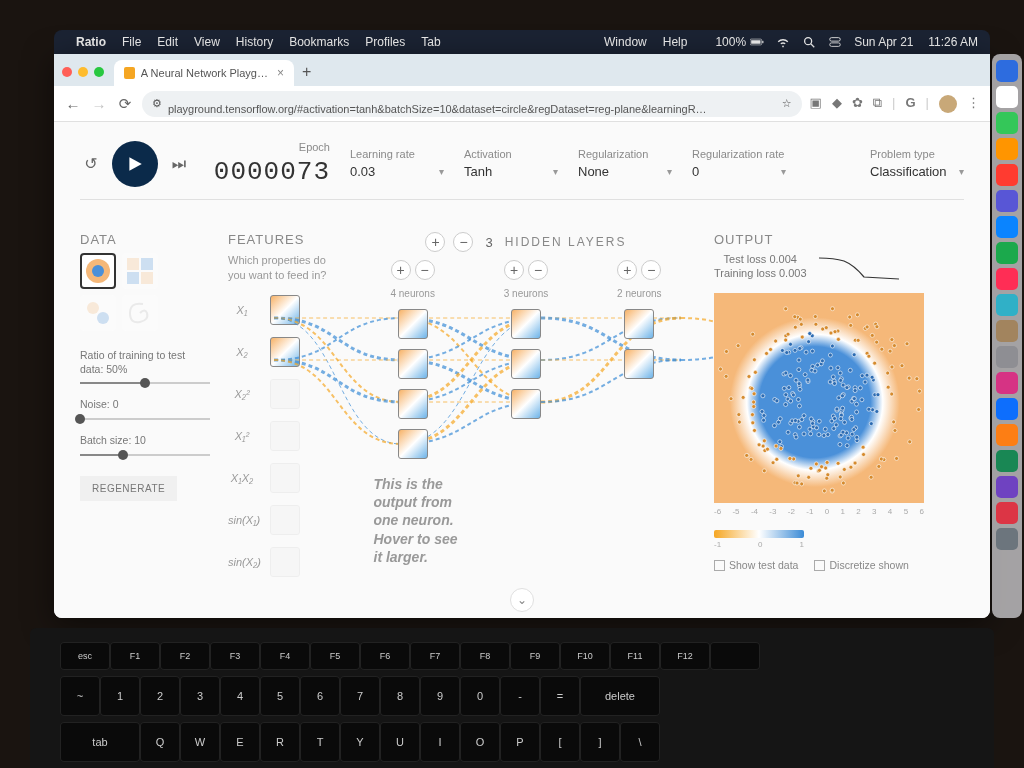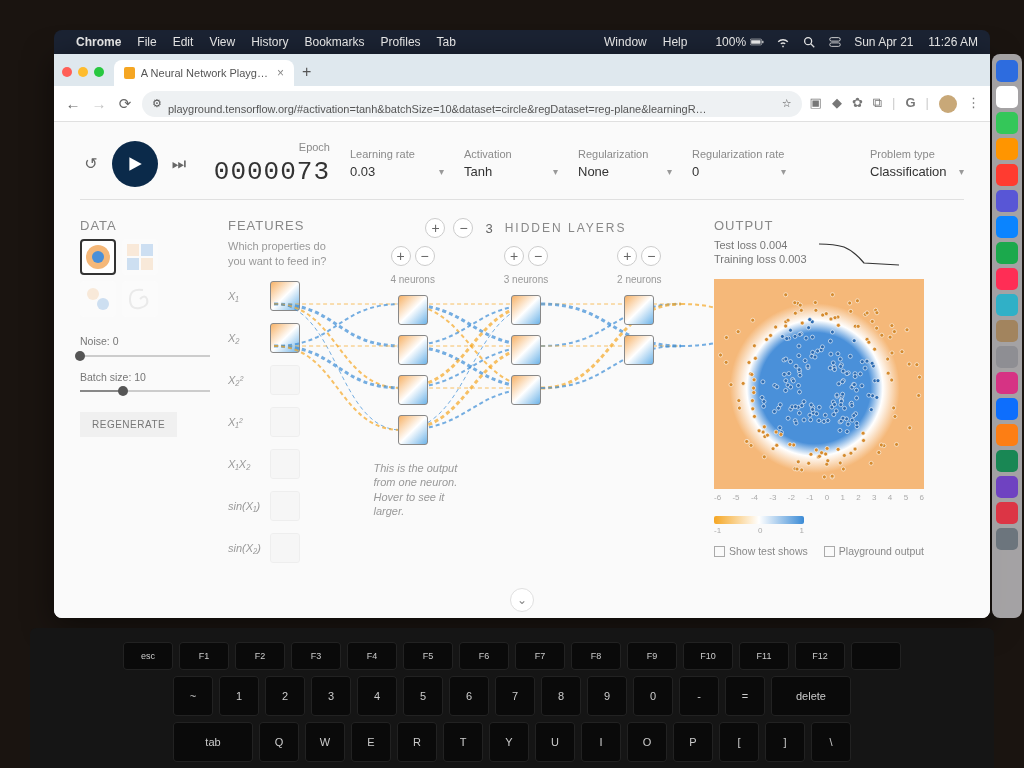--- a/index.html
+++ b/index.html
@@ -139,21 +139,21 @@
   .ctrl-label { font-size:11px; color:var(--ink-light); }
   .ctrl-value { font-size:13px; color:#333; display:flex; align-items:center; justify-content:space-between;}
   .ctrl-value .chev { color:#999; font-size:10px;}
   .epoch-value { font-family:"Courier New",monospace; font-size:26px; letter-spacing:1px; color:#333;}
 
   
   .body {
     display:grid;
     grid-template-columns: 130px 110px 1fr 250px;
     gap:18px;
-    margin-top:18px;
+    margin-top:32px;
   }
   .sect-title { font-size:13px; letter-spacing:1px; color:#888; font-weight:400; margin-bottom:6px;}
   .sect-sub { font-size:11px; color:#999; line-height:1.4; margin-bottom:10px;}
 
   
   .dataset-grid { display:grid; grid-template-columns:repeat(2,36px); gap:6px; margin-bottom:18px;}
   .dataset {
     width:36px;height:36px;border:2px solid transparent;border-radius:4px;
     display:flex;align-items:center;justify-content:center;
     background:#fff;
@@ -169,21 +169,21 @@
   .slider .fill { position:absolute; left:0; top:0; height:100%; background:#888;}
   .slider .thumb { position:absolute; top:50%; width:10px;height:10px;border-radius:50%;background:#555;transform:translate(-50%,-50%);}
   .regen {
     margin-top:6px;
     background:#f0f0f0; border:none;
     padding:7px 12px;
     font-size:10px; letter-spacing:.5px; color:#777;
   }
 
   
-  .feat-row { display:flex; align-items:center; gap:14px; margin-bottom:10px; height:32px;}
+  .feat-row { display:flex; align-items:center; gap:14px; margin-bottom:10px; height:32px;text-align:center;}
   .feat-label { font-size:11px; color:#999; width:28px; font-style:italic;}
   .node {
     width:30px;height:30px;border:1px solid #888;border-radius:3px;
     background:linear-gradient(135deg,#f7b267 0%,#fff 50%,#6db3e8 100%);
   }
   .node.faint { opacity:.25; border-color:#ccc; background:#eee;}
 
   
   .network { position:relative; }
   .net-header { display:flex; align-items:center; justify-content:center; gap:8px; margin-bottom:8px;}
@@ -193,22 +193,23 @@
     font-size:14px;color:#666;background:#fff;
   }
   .net-header .count { font-size:13px; color:#666; margin:0 4px;}
   .net-header .lbl { font-size:12px; letter-spacing:2px; color:#888;}
   .layers { display:flex; justify-content:space-around; }
   .layer { display:flex; flex-direction:column; align-items:center; gap:6px;}
   .layer .pm-row { display:flex; gap:4px; margin-bottom:2px;}
   .layer .neurons-label { font-size:10px; color:#999; margin-bottom:4px;}
   .layer .stack { display:flex; flex-direction:column; gap:10px;}
   .annotation {
-    font-size:11px; color:#999; font-style:italic; line-height:1.3;
+    font-size:14px; color:#999; font-style:italic; line-height:1.3;
     max-width:90px;
+    font-weight:bold;
   }
 
   
   svg.links { position:absolute; left:-120px; top:20px; width:560px; height:300px; z-index:0; pointer-events:none;}
 
   
   .loss-row { font-size:11px; color:#777; margin-bottom:2px;}
   .loss-chart { display:inline-block; vertical-align:top; }
   .output-plot {
     width:210px;height:210px;
@@ -249,38 +250,38 @@
   
   .keyboard {
     position:absolute;
     left:30px; right:30px; bottom:0;
     height:140px;
     background:#151515;
     border-radius:6px 6px 0 0;
     display:flex; flex-direction:column; gap:6px;
     padding:14px 30px 0 30px;
   }
-  .krow { display:flex; gap:6px; justify-content:center;}
+  .krow { display:flex; gap:0; }
   .key {
     background:#0a0a0a; color:#ccc;
     border-radius:4px;
     height:40px; min-width:40px;
     display:flex; align-items:center; justify-content:center;
     font-size:11px;
     box-shadow:inset 0 0 0 1px #222;
   }
   .key.small{height:28px;min-width:50px;font-size:9px;}
   .key.xwide{min-width:80px;}
 </style>
 </head>
 <body>
 
 <div class="mac-menubar">
   <span class="apple"></span>
-  <span class="menu-item" style="font-weight:600">Chrome</span>
+  <span class="menu-item" style="font-weight:600">Ratio</span>
   <span class="menu-item">File</span>
   <span class="menu-item">Edit</span>
   <span class="menu-item">View</span>
   <span class="menu-item">History</span>
   <span class="menu-item">Bookmarks</span>
   <span class="menu-item">Profiles</span>
   <span class="menu-item">Tab</span>
   <span class="spacer"></span>
   <span class="menu-item">Window</span>
   <span class="menu-item">Help</span>
@@ -429,20 +430,27 @@
                   <circle cx="20" cy="20" r="6" fill="#4a90d9"></circle>
                 </svg>
             </span>
             <span class="dataset faded">
               <svg viewBox="0 0 30 30">
                   <path d="M15 15 Q20 10 22 15 Q24 22 15 24 Q5 26 5 15 Q5 4 18 6" fill="none" stroke="#bbb" stroke-width="2"></path>
                 </svg>
             </span>
           </div>
           <div class="slider-block">
+            <div class="slider-label">Ratio of training to test data:  50%</div>
+            <div class="slider">
+                <span class="fill" style="width:50%"></span>
+                <span class="thumb" style="left:50%"></span>
+              </div>
+          </div>
+          <div class="slider-block">
             <div class="slider-label">Noise:  0</div>
             <div class="slider">
                 <span class="fill" style="width:0%"></span>
                 <span class="thumb" style="left:0%"></span>
               </div>
           </div>
           <div class="slider-block">
             <div class="slider-label">Batch size:  10</div>
             <div class="slider">
                 <span class="fill" style="width:33%"></span>
@@ -566,21 +574,21 @@
             </div>
 
           <div style="display:flex;justify-content:space-around;margin-top:16px;">
             <div class="annotation" style="margin-left:-30px">This is the output from one neuron. Hover to see it larger.</div>
             <div style="width:90px"></div>
           </div>
         </div>
 
         <div>
           <div class="sect-title">OUTPUT</div>
-          <div style="display:flex;gap:12px;align-items:flex-start;">
+          <div style="display:flex;gap:12px;align-items:flex-start;text-align:center;">
             <div>
               <div class="loss-row">Test loss 0.004</div>
               <div class="loss-row">Training loss 0.003</div>
             </div>
             <svg class="loss-chart" width="80" height="30">
               <path d="M0 5 Q15 5 25 8 Q35 12 45 24 L80 26" fill="none" stroke="#333" stroke-width="1.2"></path>
             </svg>
           </div>
           <div class="output-plot">
             <svg class="dots" viewBox="0 0 210 210" id="scatter">
@@ -865,22 +873,22 @@
             <div>
               <div class="gradient-bar"></div>
               <div style="display:flex;justify-content:space-between;font-size:8px;color:#aaa;margin-top:2px;">
                 <span>-1</span>
                 <span>0</span>
                 <span>1</span>
               </div>
             </div>
           </div>
           <div class="checks">
-            <label><span class="cb"></span><span>Show test shows</span></label>
-            <label><span class="cb"></span><span>Playground output</span></label>
+            <label><span class="cb"></span><span>Show test data</span></label>
+            <label><span class="cb"></span><span>Discretize shown</span></label>
           </div>
         </div>
 
       </div>
     </div>
 
     <div class="expand-chevron">⌄</div>
   </div>
 </div>
 

